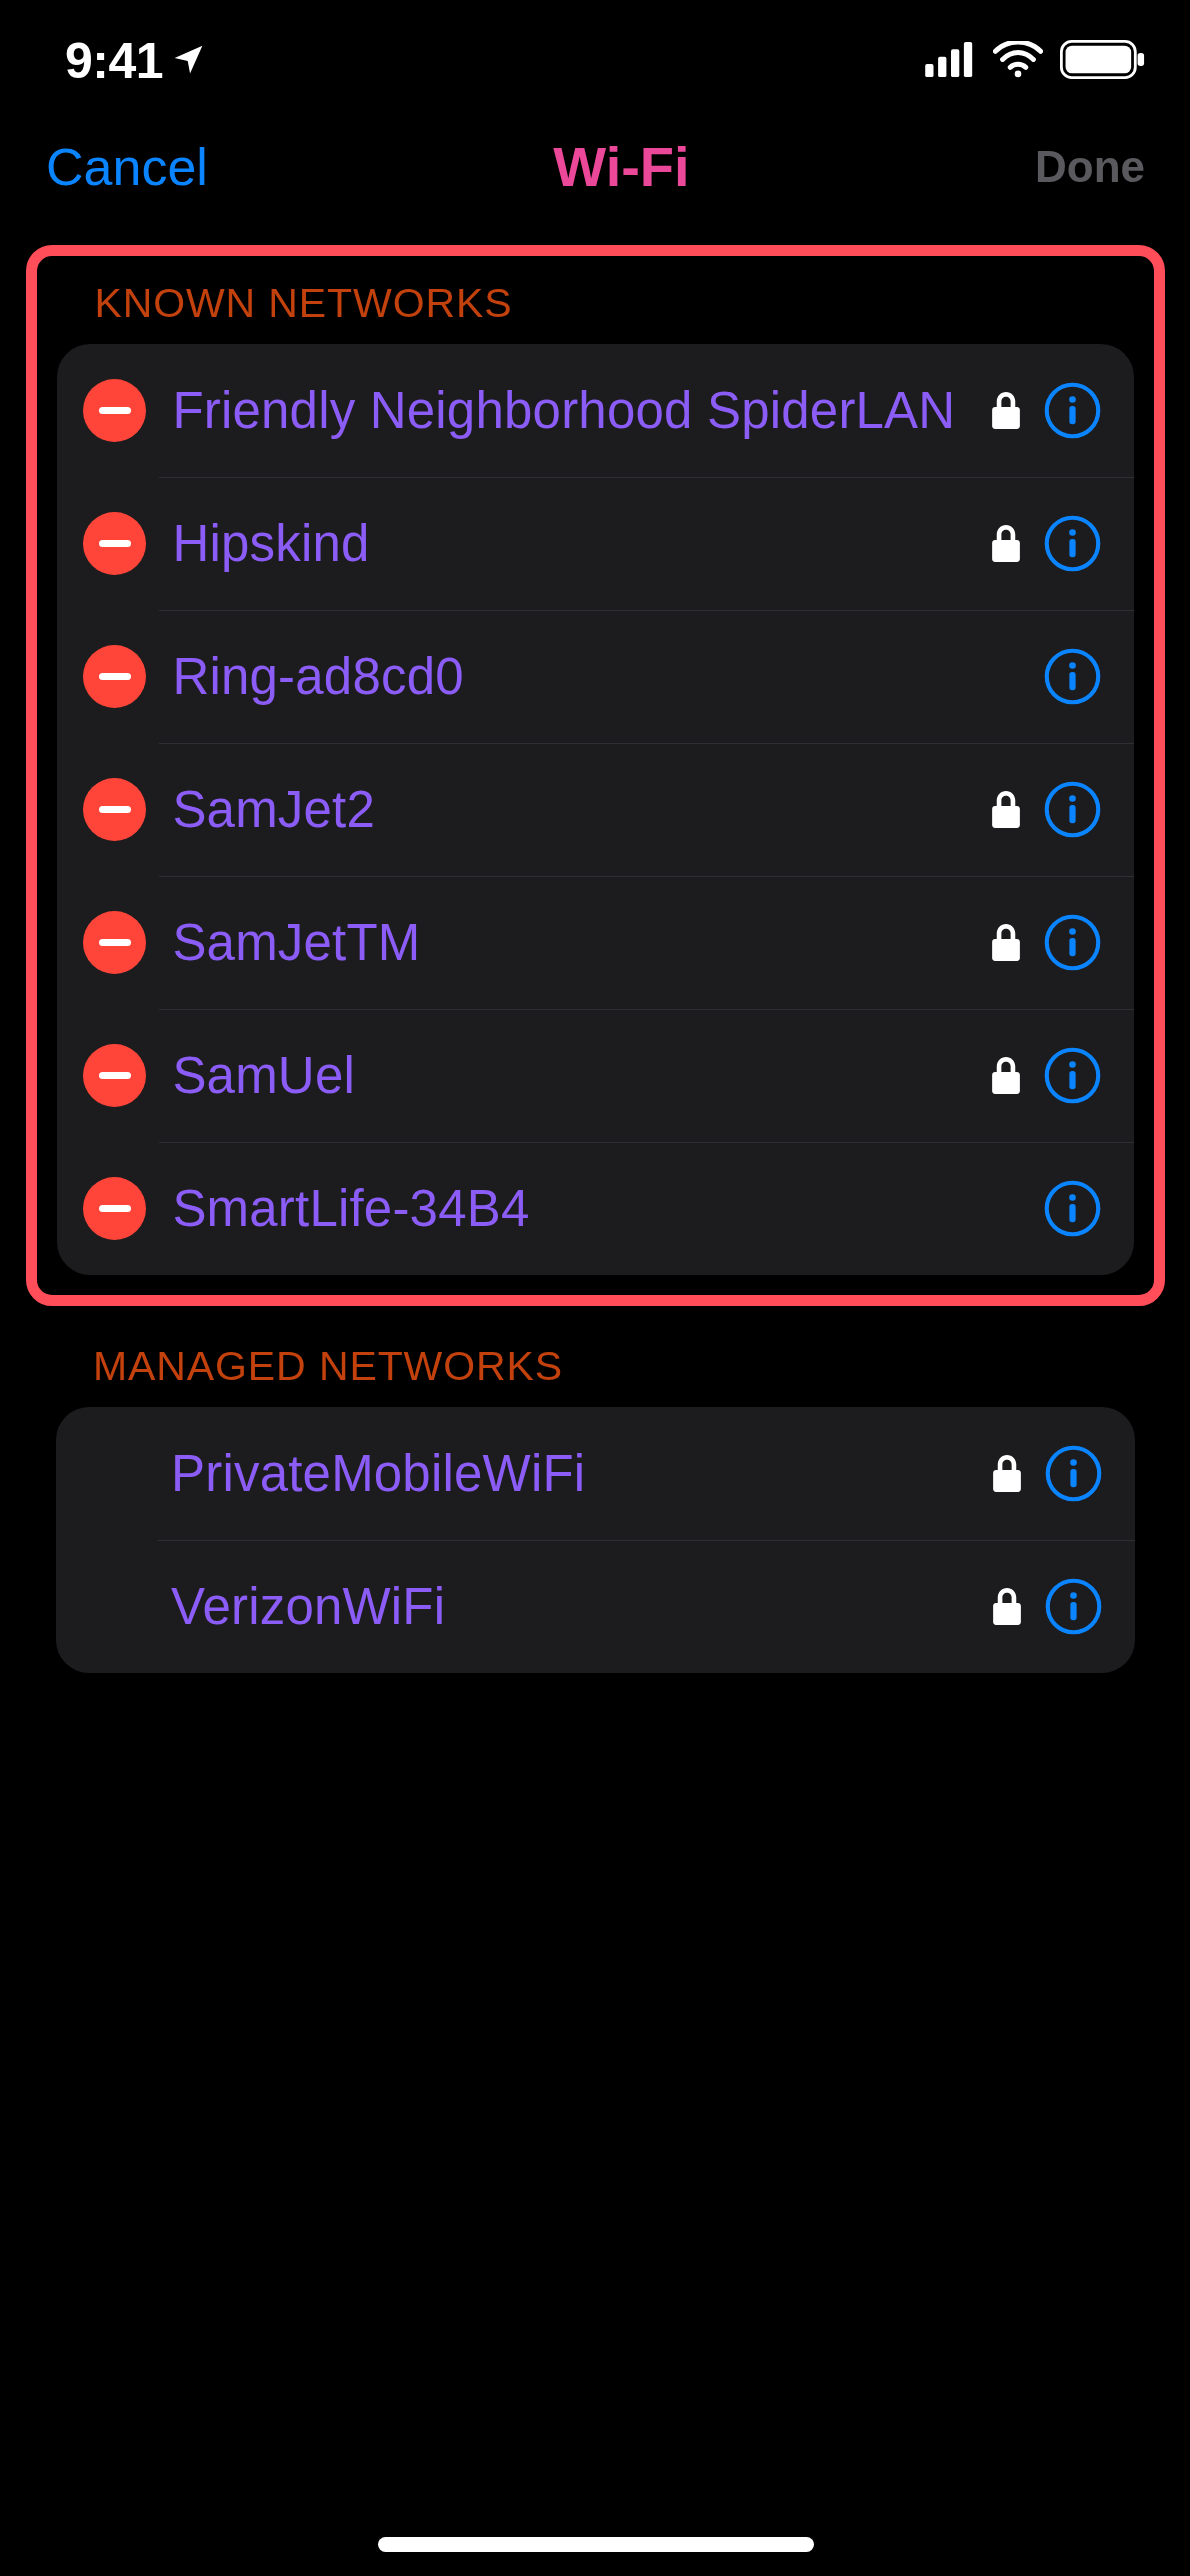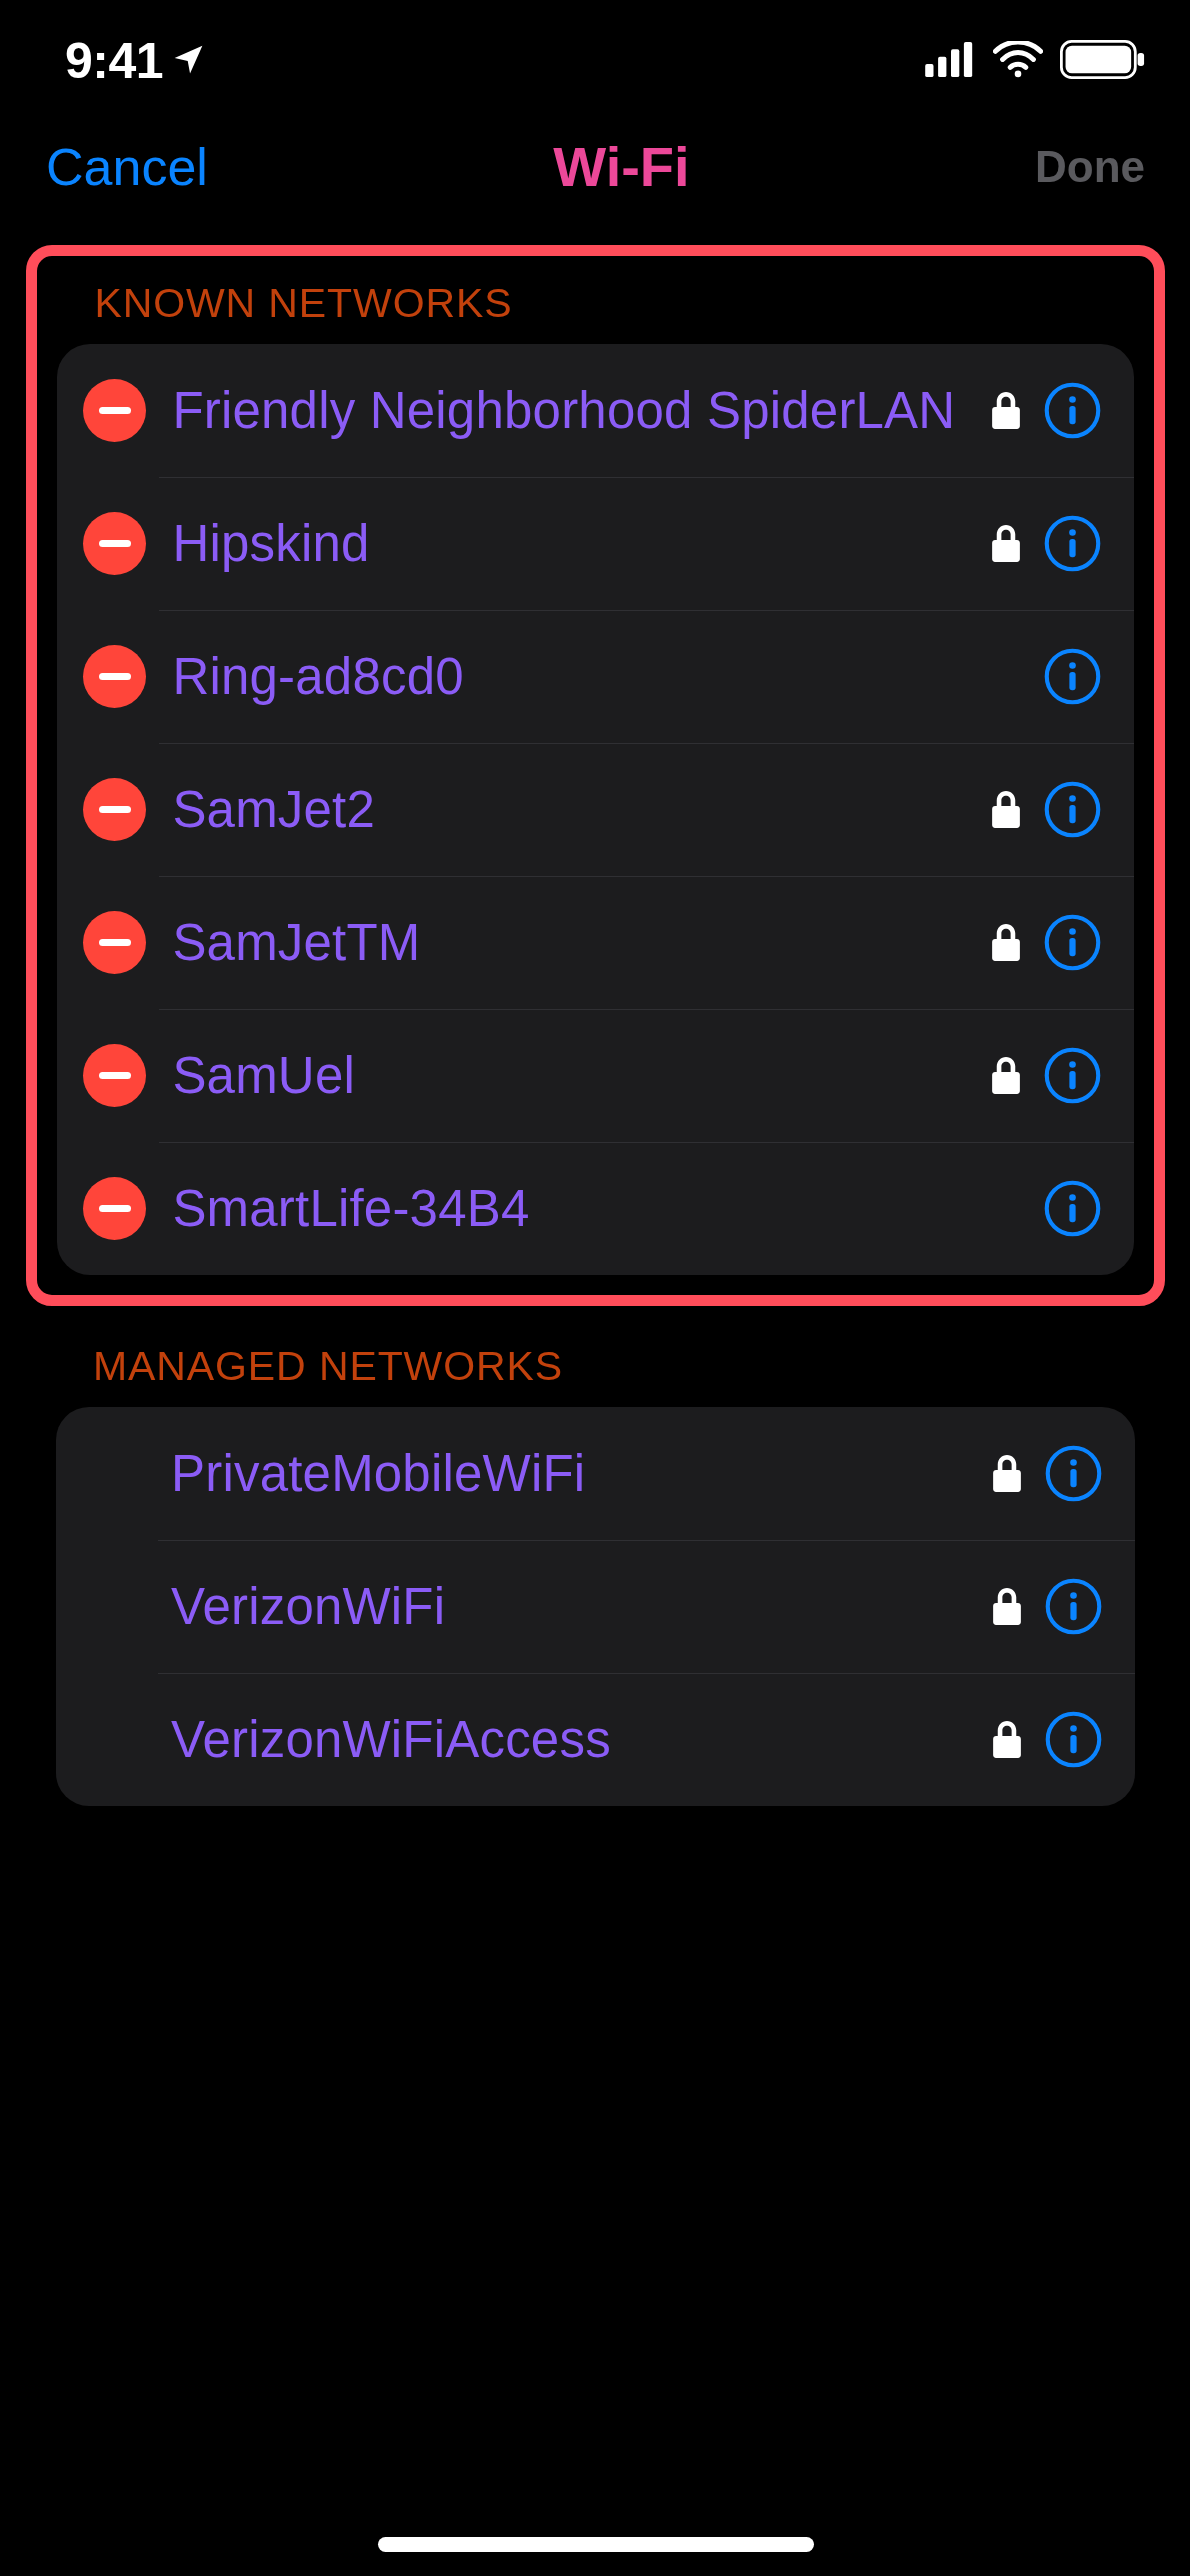--- a/index.html
+++ b/index.html
@@ -269,36 +269,18 @@
             </span>
             <span class="info-btn">
               <svg width="57" height="57" viewBox="0 0 62 62">
                 <circle cx="31" cy="31" r="28" fill="none" stroke="#0a84ff" stroke-width="4.5"></circle>
                 <circle cx="31" cy="19" r="3.6" fill="#0a84ff"></circle>
                 <rect x="27.6" y="26" width="6.8" height="20" rx="3" fill="#0a84ff"></rect>
               </svg>
             </span>
           </div>
         </div>
-        <div class="row">
-          <div class="delete-spacer"></div>
-          <div class="row-label">VerizonWiFiAccess</div>
-          <div class="icons">
-            <span class="lock-slot">
-              <svg width="28" height="37" viewBox="0 0 24 32">
-                <path fill="#fff" d="M12 0 C7.6 0 4 3.6 4 8 V13 H2.5 C1.1 13 0 14.1 0 15.5 V29.5 C0 30.9 1.1 32 2.5 32 H21.5 C22.9 32 24 30.9 24 29.5 V15.5 C24 14.1 22.9 13 21.5 13 H20 V8 C20 3.6 16.4 0 12 0 Z M12 4 C14.2 4 16 5.8 16 8 V13 H8 V8 C8 5.8 9.8 4 12 4 Z"></path>
-              </svg>
-            </span>
-            <span class="info-btn">
-              <svg width="57" height="57" viewBox="0 0 62 62">
-                <circle cx="31" cy="31" r="28" fill="none" stroke="#0a84ff" stroke-width="4.5"></circle>
-                <circle cx="31" cy="19" r="3.6" fill="#0a84ff"></circle>
-                <rect x="27.6" y="26" width="6.8" height="20" rx="3" fill="#0a84ff"></rect>
-              </svg>
-            </span>
-          </div>
-        </div>
       </div>
   </div>
 
   <div class="home-indicator"></div>
 </div>
 
 
 </body></html>

